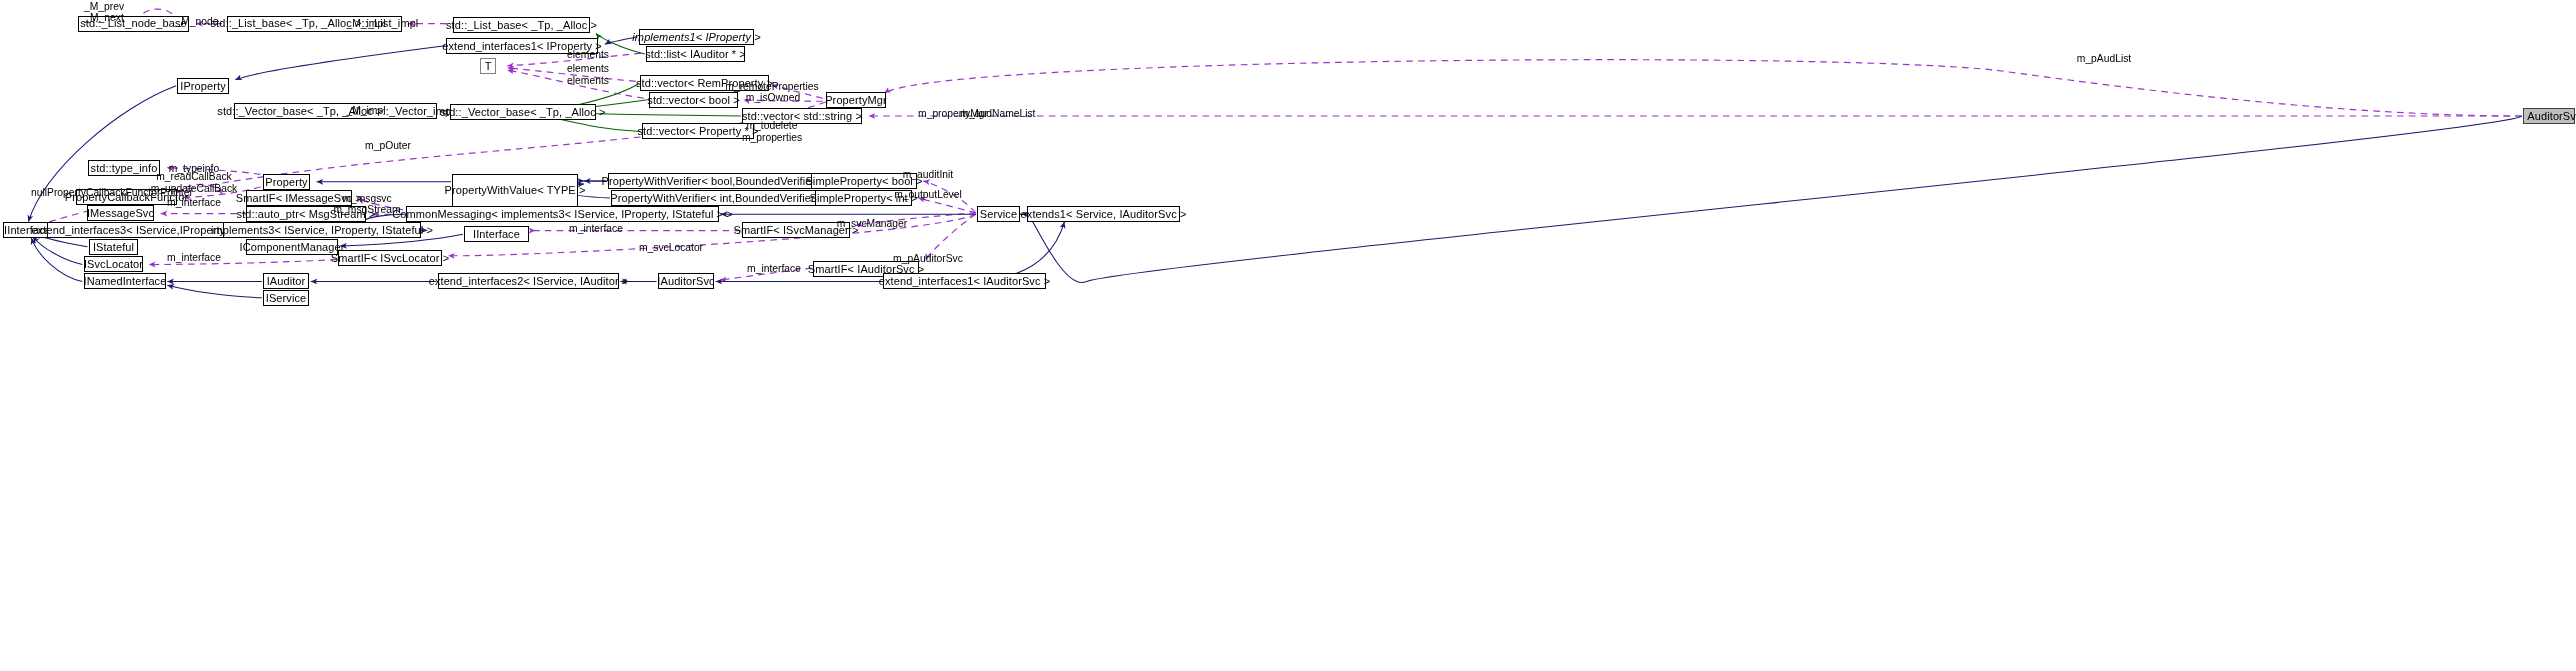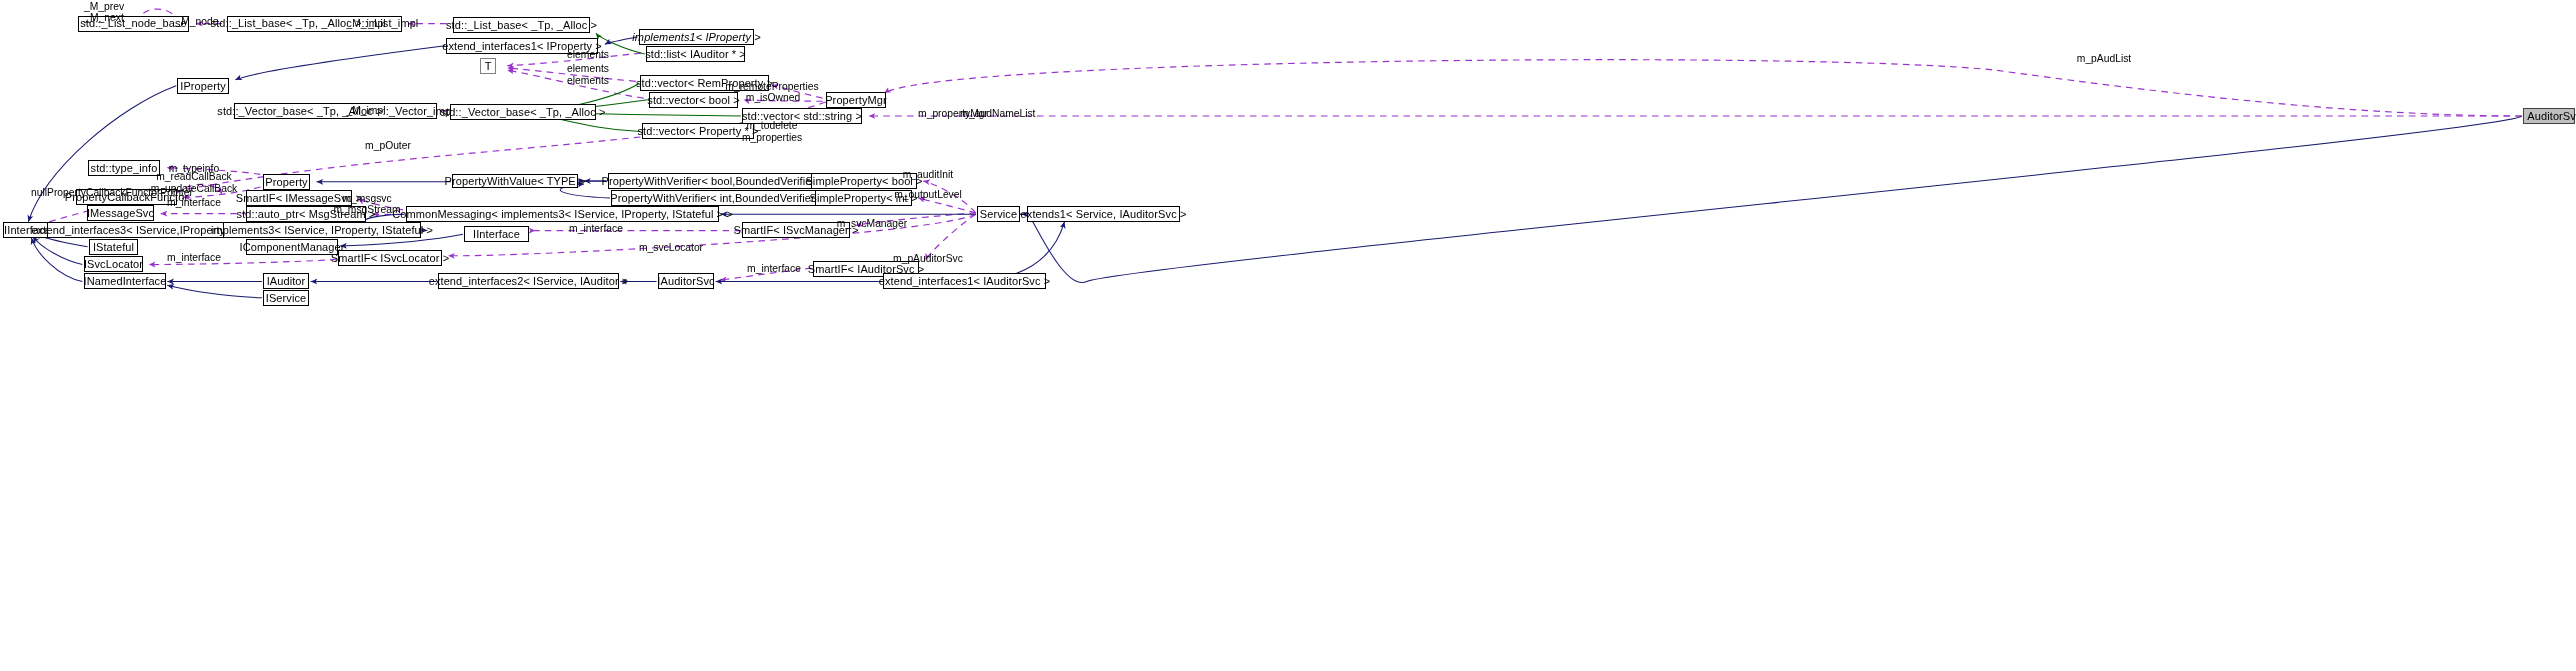--- a/index.html
+++ b/index.html
@@ -131,21 +131,21 @@
     <div class="node" style="left: 640px; top: 75px; width: 129px; height: 16.3px;">std::vector&lt; RemProperty &gt;</div>
     <div class="node" style="left: 649px; top: 92px; width: 89px; height: 16.3px;">std::vector&lt; bool &gt;</div>
     <div class="node" style="left: 826px; top: 92px; width: 60px; height: 16.3px;">PropertyMgr</div>
     <div class="node" style="left: 234px; top: 103px; width: 203px; height: 16.3px;">std::_Vector_base&lt; _Tp, _Alloc &gt;::_Vector_impl</div>
     <div class="node" style="left: 450px; top: 104px; width: 146px; height: 16.3px;">std::_Vector_base&lt; _Tp, _Alloc &gt;</div>
     <div class="node" style="left: 742px; top: 108px; width: 120px; height: 16.3px;">std::vector&lt; std::string &gt;</div>
     <div class="node root" style="left: 2523px; top: 108px; width: 52px; height: 16.3px; padding-left: 16px;">AuditorSvc</div>
     <div class="node" style="left: 642px; top: 123px; width: 112px; height: 16.3px;">std::vector&lt; Property * &gt;</div>
     <div class="node" style="left: 88px; top: 160px; width: 72px; height: 16.3px;">std::type_info</div>
     <div class="node" style="left: 263px; top: 174px; width: 47px; height: 16.3px;">Property</div>
-    <div class="node" style="left: 452px; top: 174px; width: 126px; height: 14px;">PropertyWithValue&lt; TYPE &gt;</div>
+    <div class="node" style="left: 452px; top: 174px; width: 126px; height: 33px;">PropertyWithValue&lt; TYPE &gt;</div>
     <div class="node" style="left: 608px; top: 173px; width: 251px; height: 16.3px;">PropertyWithVerifier&lt; bool,BoundedVerifier&lt; bool &gt; &gt;</div>
     <div class="node" style="left: 811px; top: 173px; width: 106px; height: 16.3px;">SimpleProperty&lt; bool &gt;</div>
     <div class="node" style="left: 76px; top: 189px; width: 101px; height: 16.3px;">PropertyCallbackFunctor</div>
     <div class="node" style="left: 246px; top: 190px; width: 106px; height: 16.3px;">SmartIF&lt; IMessageSvc &gt;</div>
     <div class="node" style="left: 611px; top: 190px; width: 244px; height: 16.3px;">PropertyWithVerifier&lt; int,BoundedVerifier&lt; int &gt; &gt;</div>
     <div class="node" style="left: 815px; top: 190px; width: 97px; height: 16.3px;">SimpleProperty&lt; int &gt;</div>
     <div class="node" style="left: 87px; top: 205px; width: 67px; height: 16.3px;">IMessageSvc</div>
     <div class="node" style="left: 246px; top: 206px; width: 120px; height: 16.3px;">std::auto_ptr&lt; MsgStream &gt;</div>
     <div class="node" style="left: 406px; top: 206px; width: 313px; height: 16.3px;">CommonMessaging&lt; implements3&lt; IService, IProperty, IStateful &gt; &gt;</div>
     <div class="node" style="left: 977px; top: 206px; width: 43px; height: 16.3px;">Service</div>

